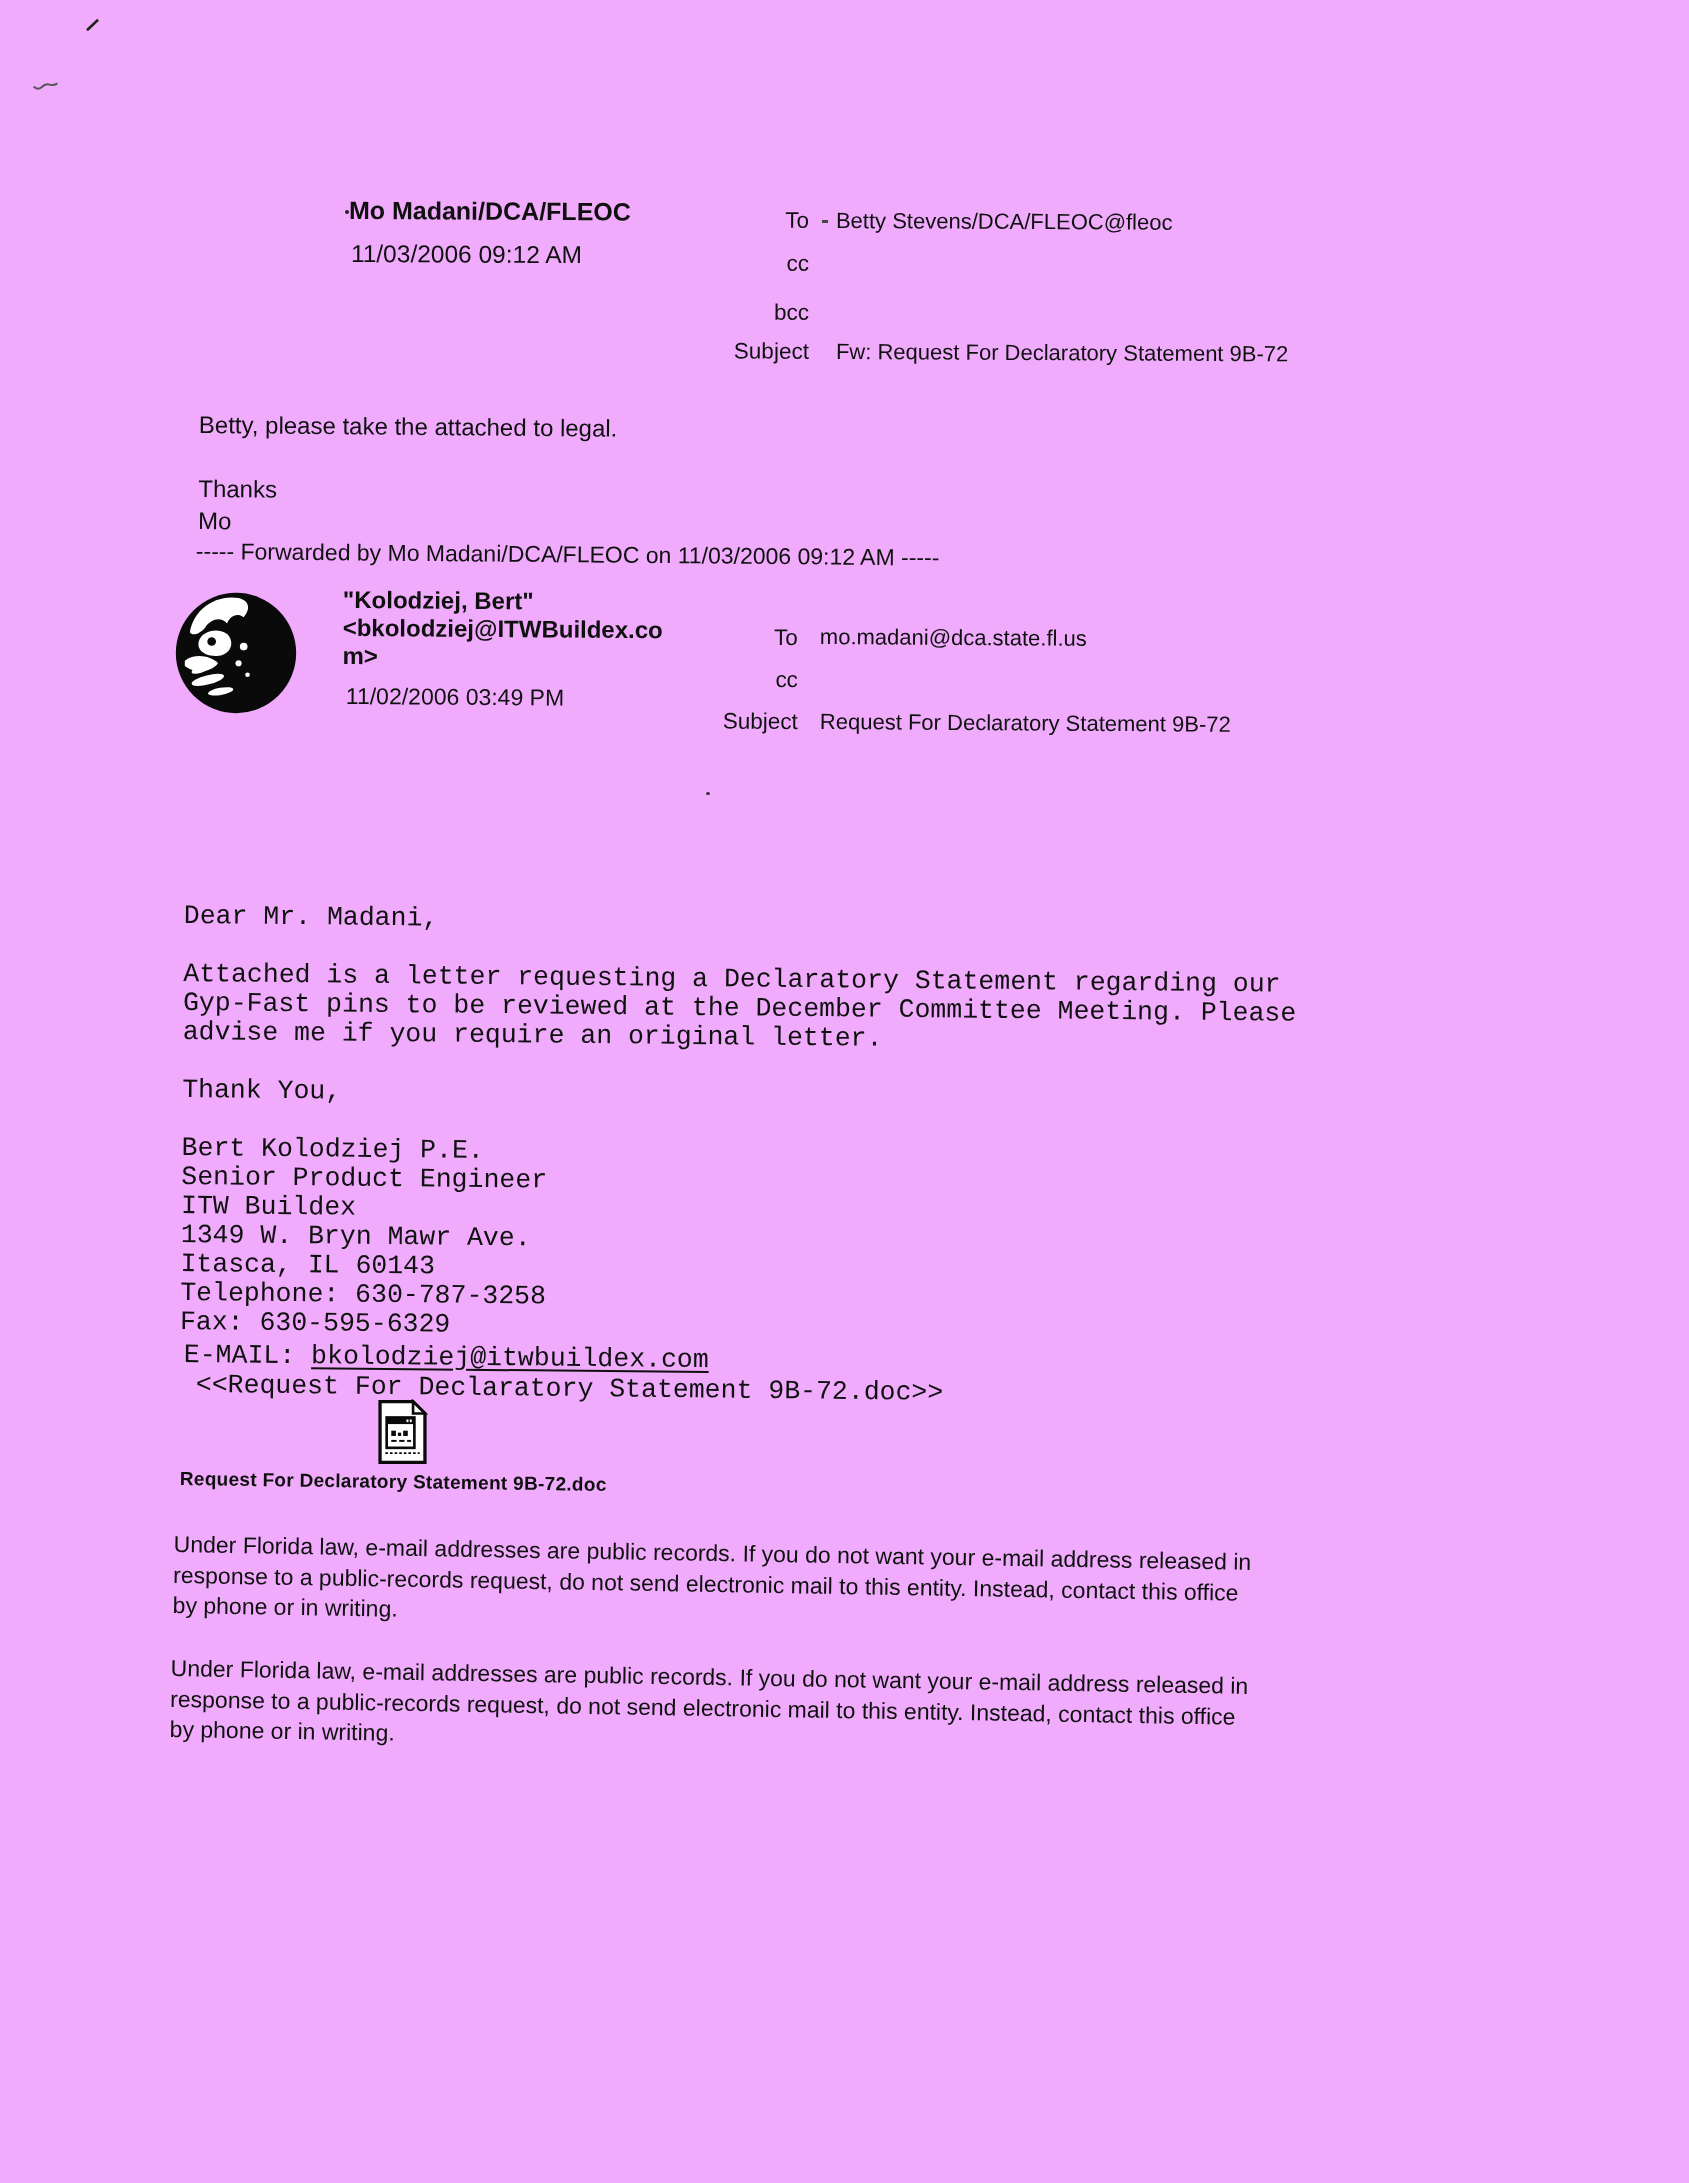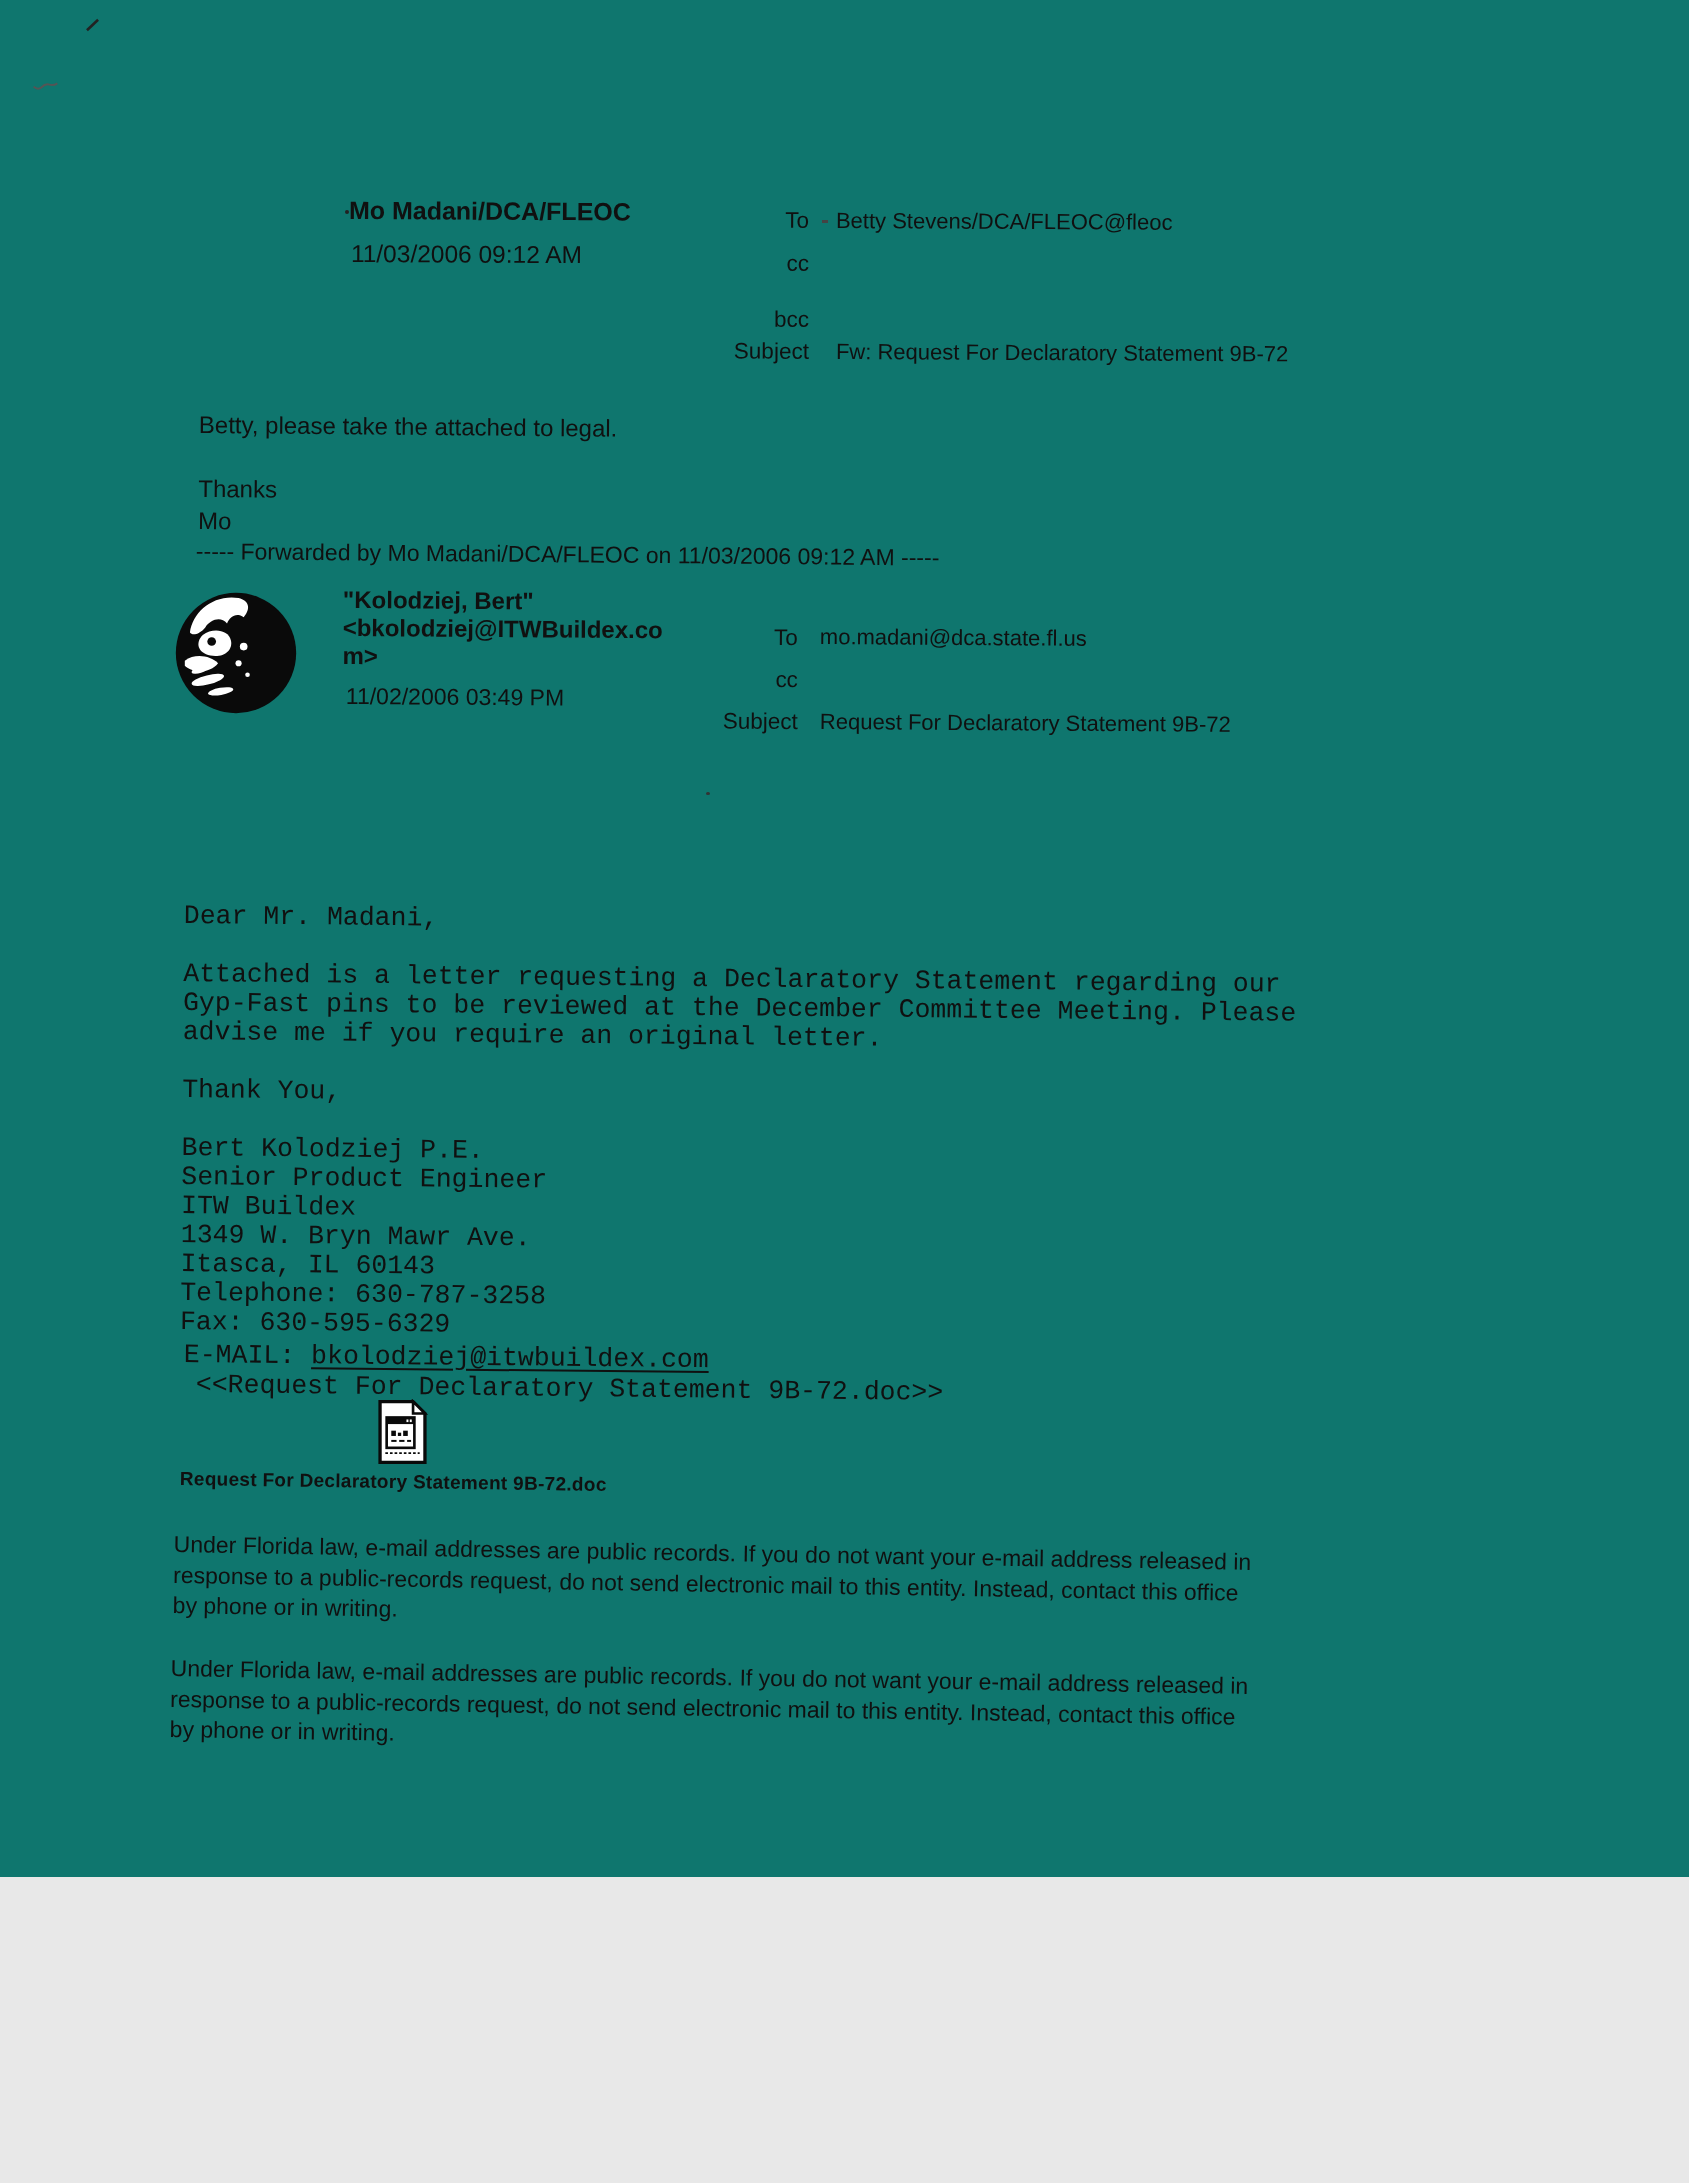--- a/index.html
+++ b/index.html
@@ -1,36 +1,36 @@
 <!DOCTYPE html>
 <html style="font-size:10.6px"><head>
 <meta charset="utf-8">
 <style>
   html,body{margin:0;padding:0;background:#e8e8e8;}
   .page{
     position:relative;
-    width:1690px;height:1877px;
-    background:#0f766e;
+    width:1690px;height:2183px;
+    background:#f0abfc;
     color:#101010;
     font-family:"Liberation Sans", sans-serif;
     overflow:hidden;
   }
   .abs{position:absolute;transform-origin:0 0;}
   .pre{white-space:pre-line;}
   .nowrap{white-space:pre;}
   .mono{font-family:"Liberation Mono","DejaVu Sans Mono",monospace;}
 
   
   .h1-name{left:349px;top:196px;font-size:25px;font-weight:bold;transform:rotate(0.3deg);}
   .h1-date{left:351px;top:240px;font-size:24.5px;transform:rotate(0.3deg);}
   .h1-label{left:629px;width:180px;text-align:right;font-size:22.5px;transform:rotate(0.25deg);}
   .h1-value{left:836px;font-size:22px;transform:rotate(0.3deg);}
   .r1{top:207px;} .r1v{top:208px;}
   .r2{top:250px;}
-  .r3{top:306px;}
+  .r3{top:299px;}
   .r4{top:338px;} .r4v{top:339px;}
 
   
   .note{left:199px;top:409px;font-size:24px;line-height:32px;transform:rotate(0.5deg);}
   .divider{left:196px;top:538px;font-size:23px;transform:rotate(0.5deg);}
 
   
   .globe{left:172px;top:588px;width:128px;height:130px;}
   .h2-name{left:343px;top:586px;font-size:24px;font-weight:bold;line-height:28px;transform:rotate(0.4deg);}
   .h2-date{left:346px;top:683px;font-size:23px;transform:rotate(0.4deg);}

